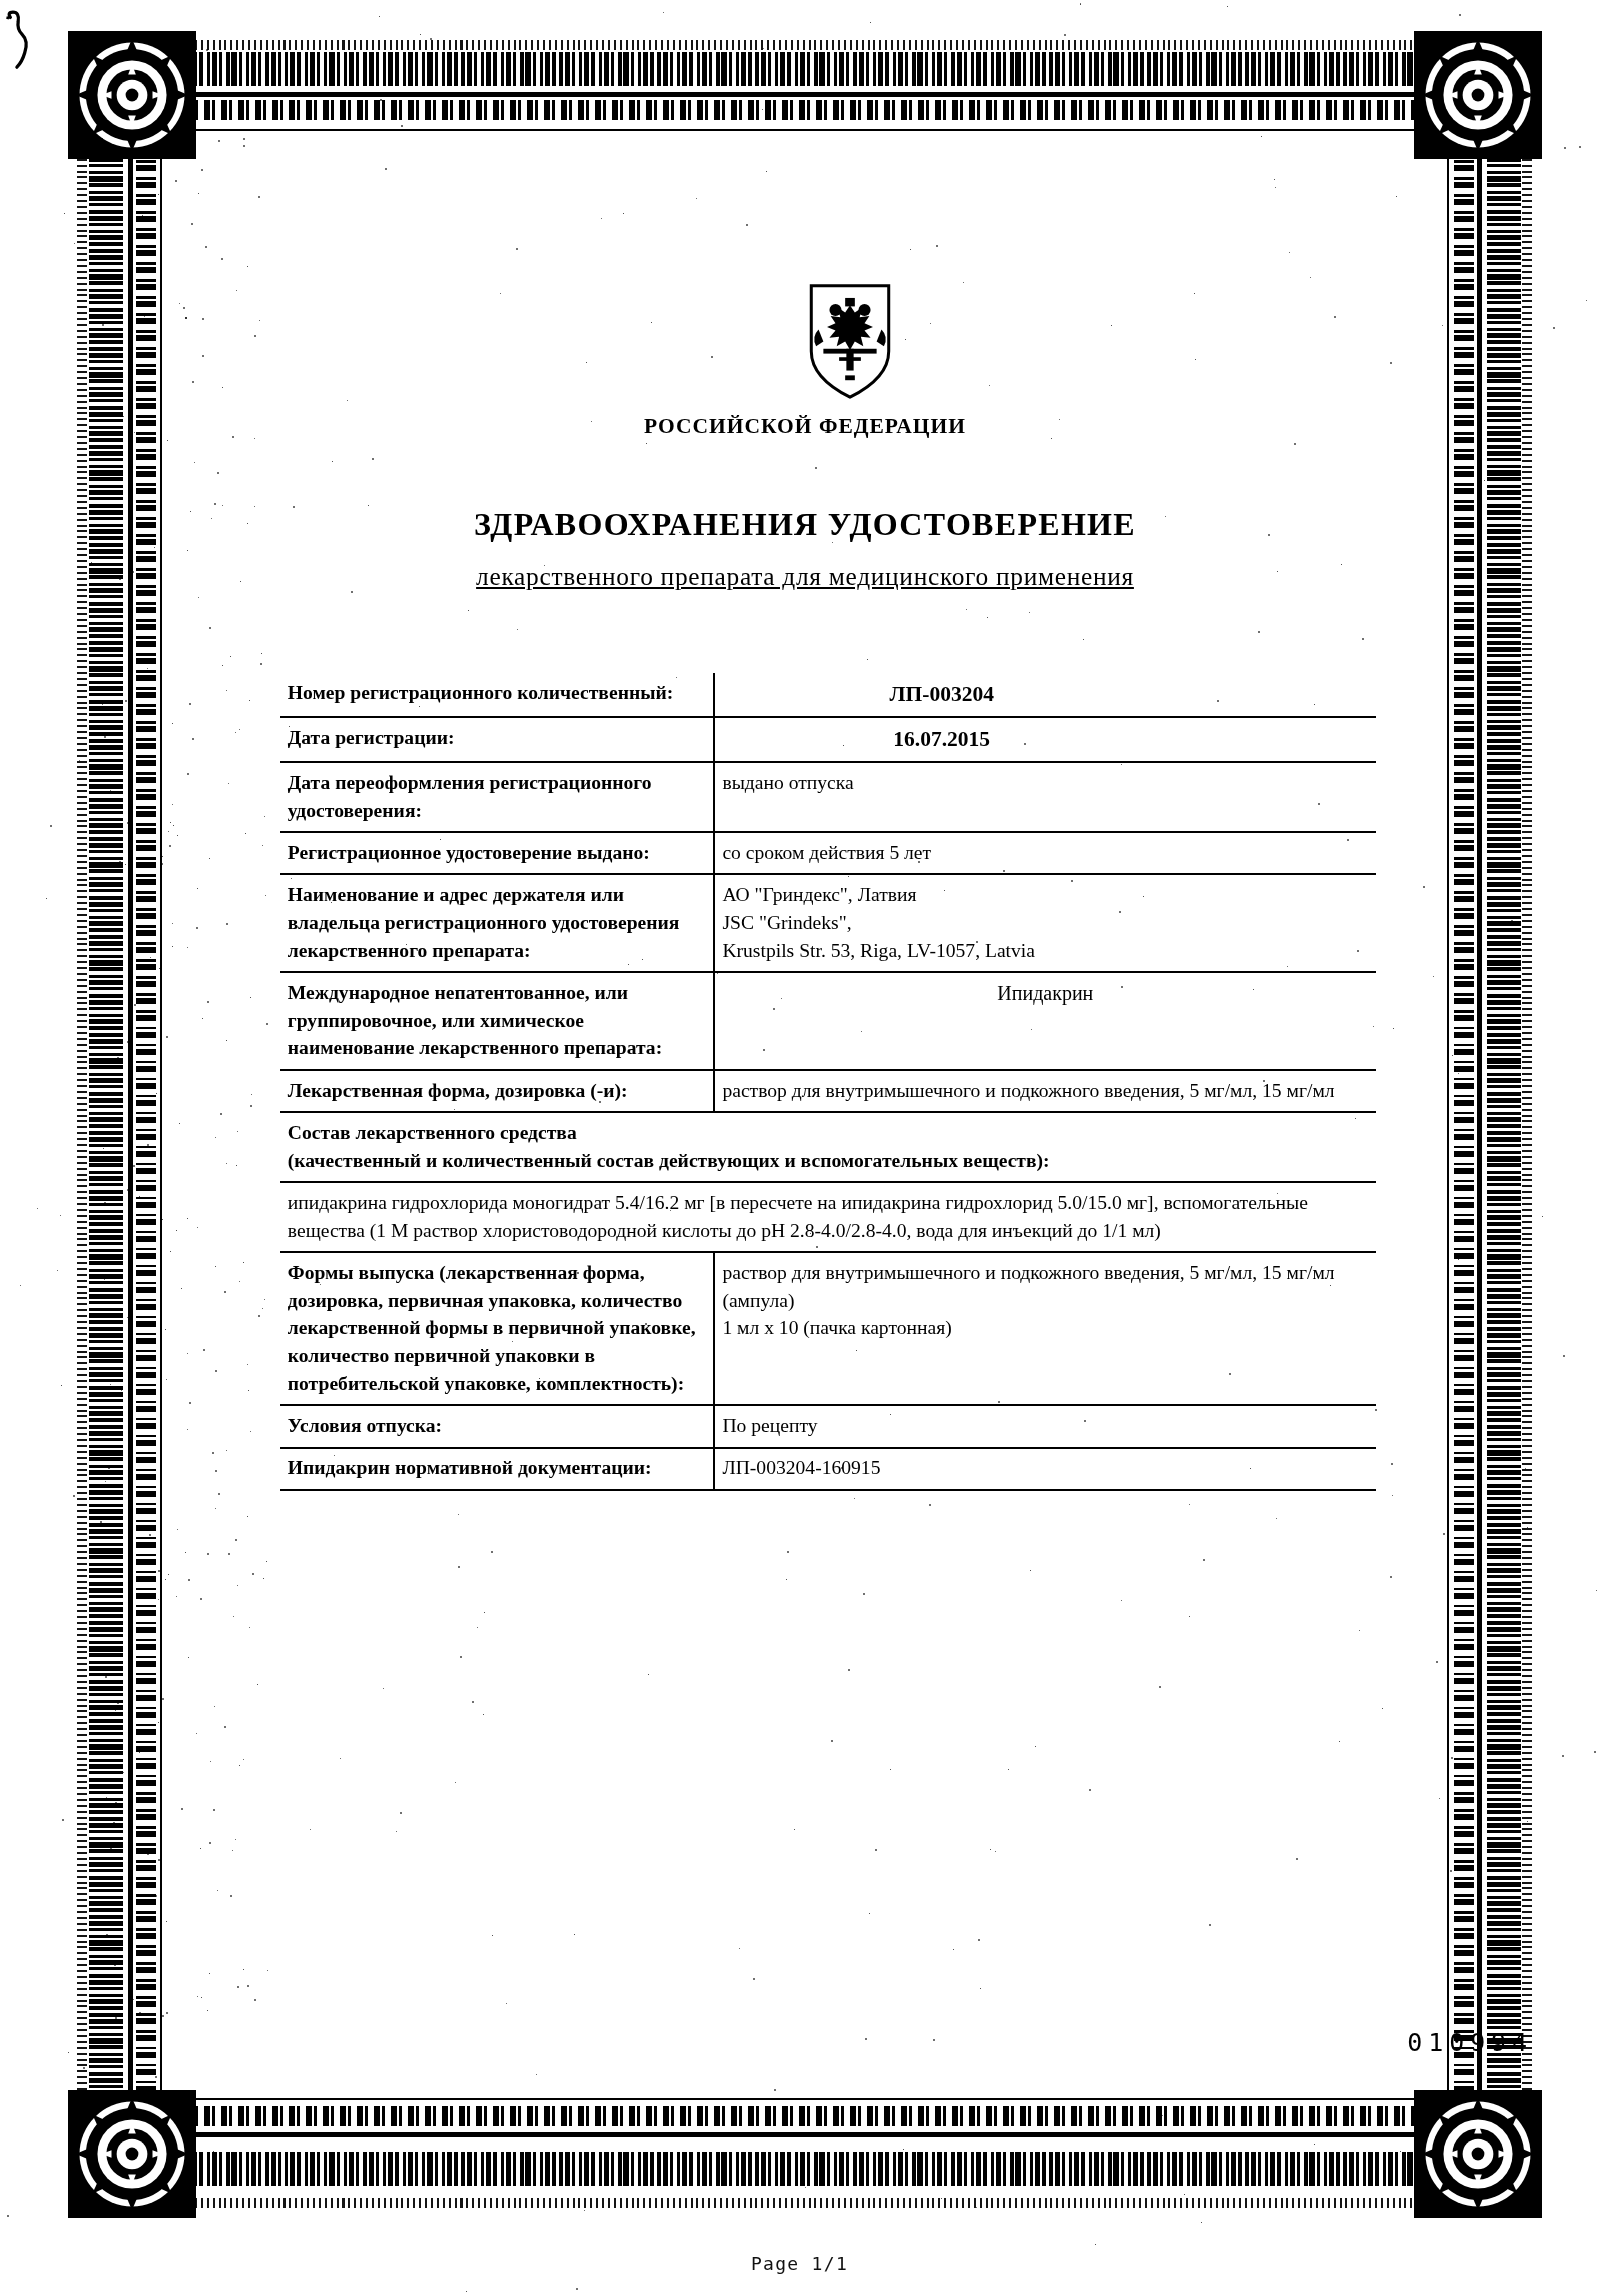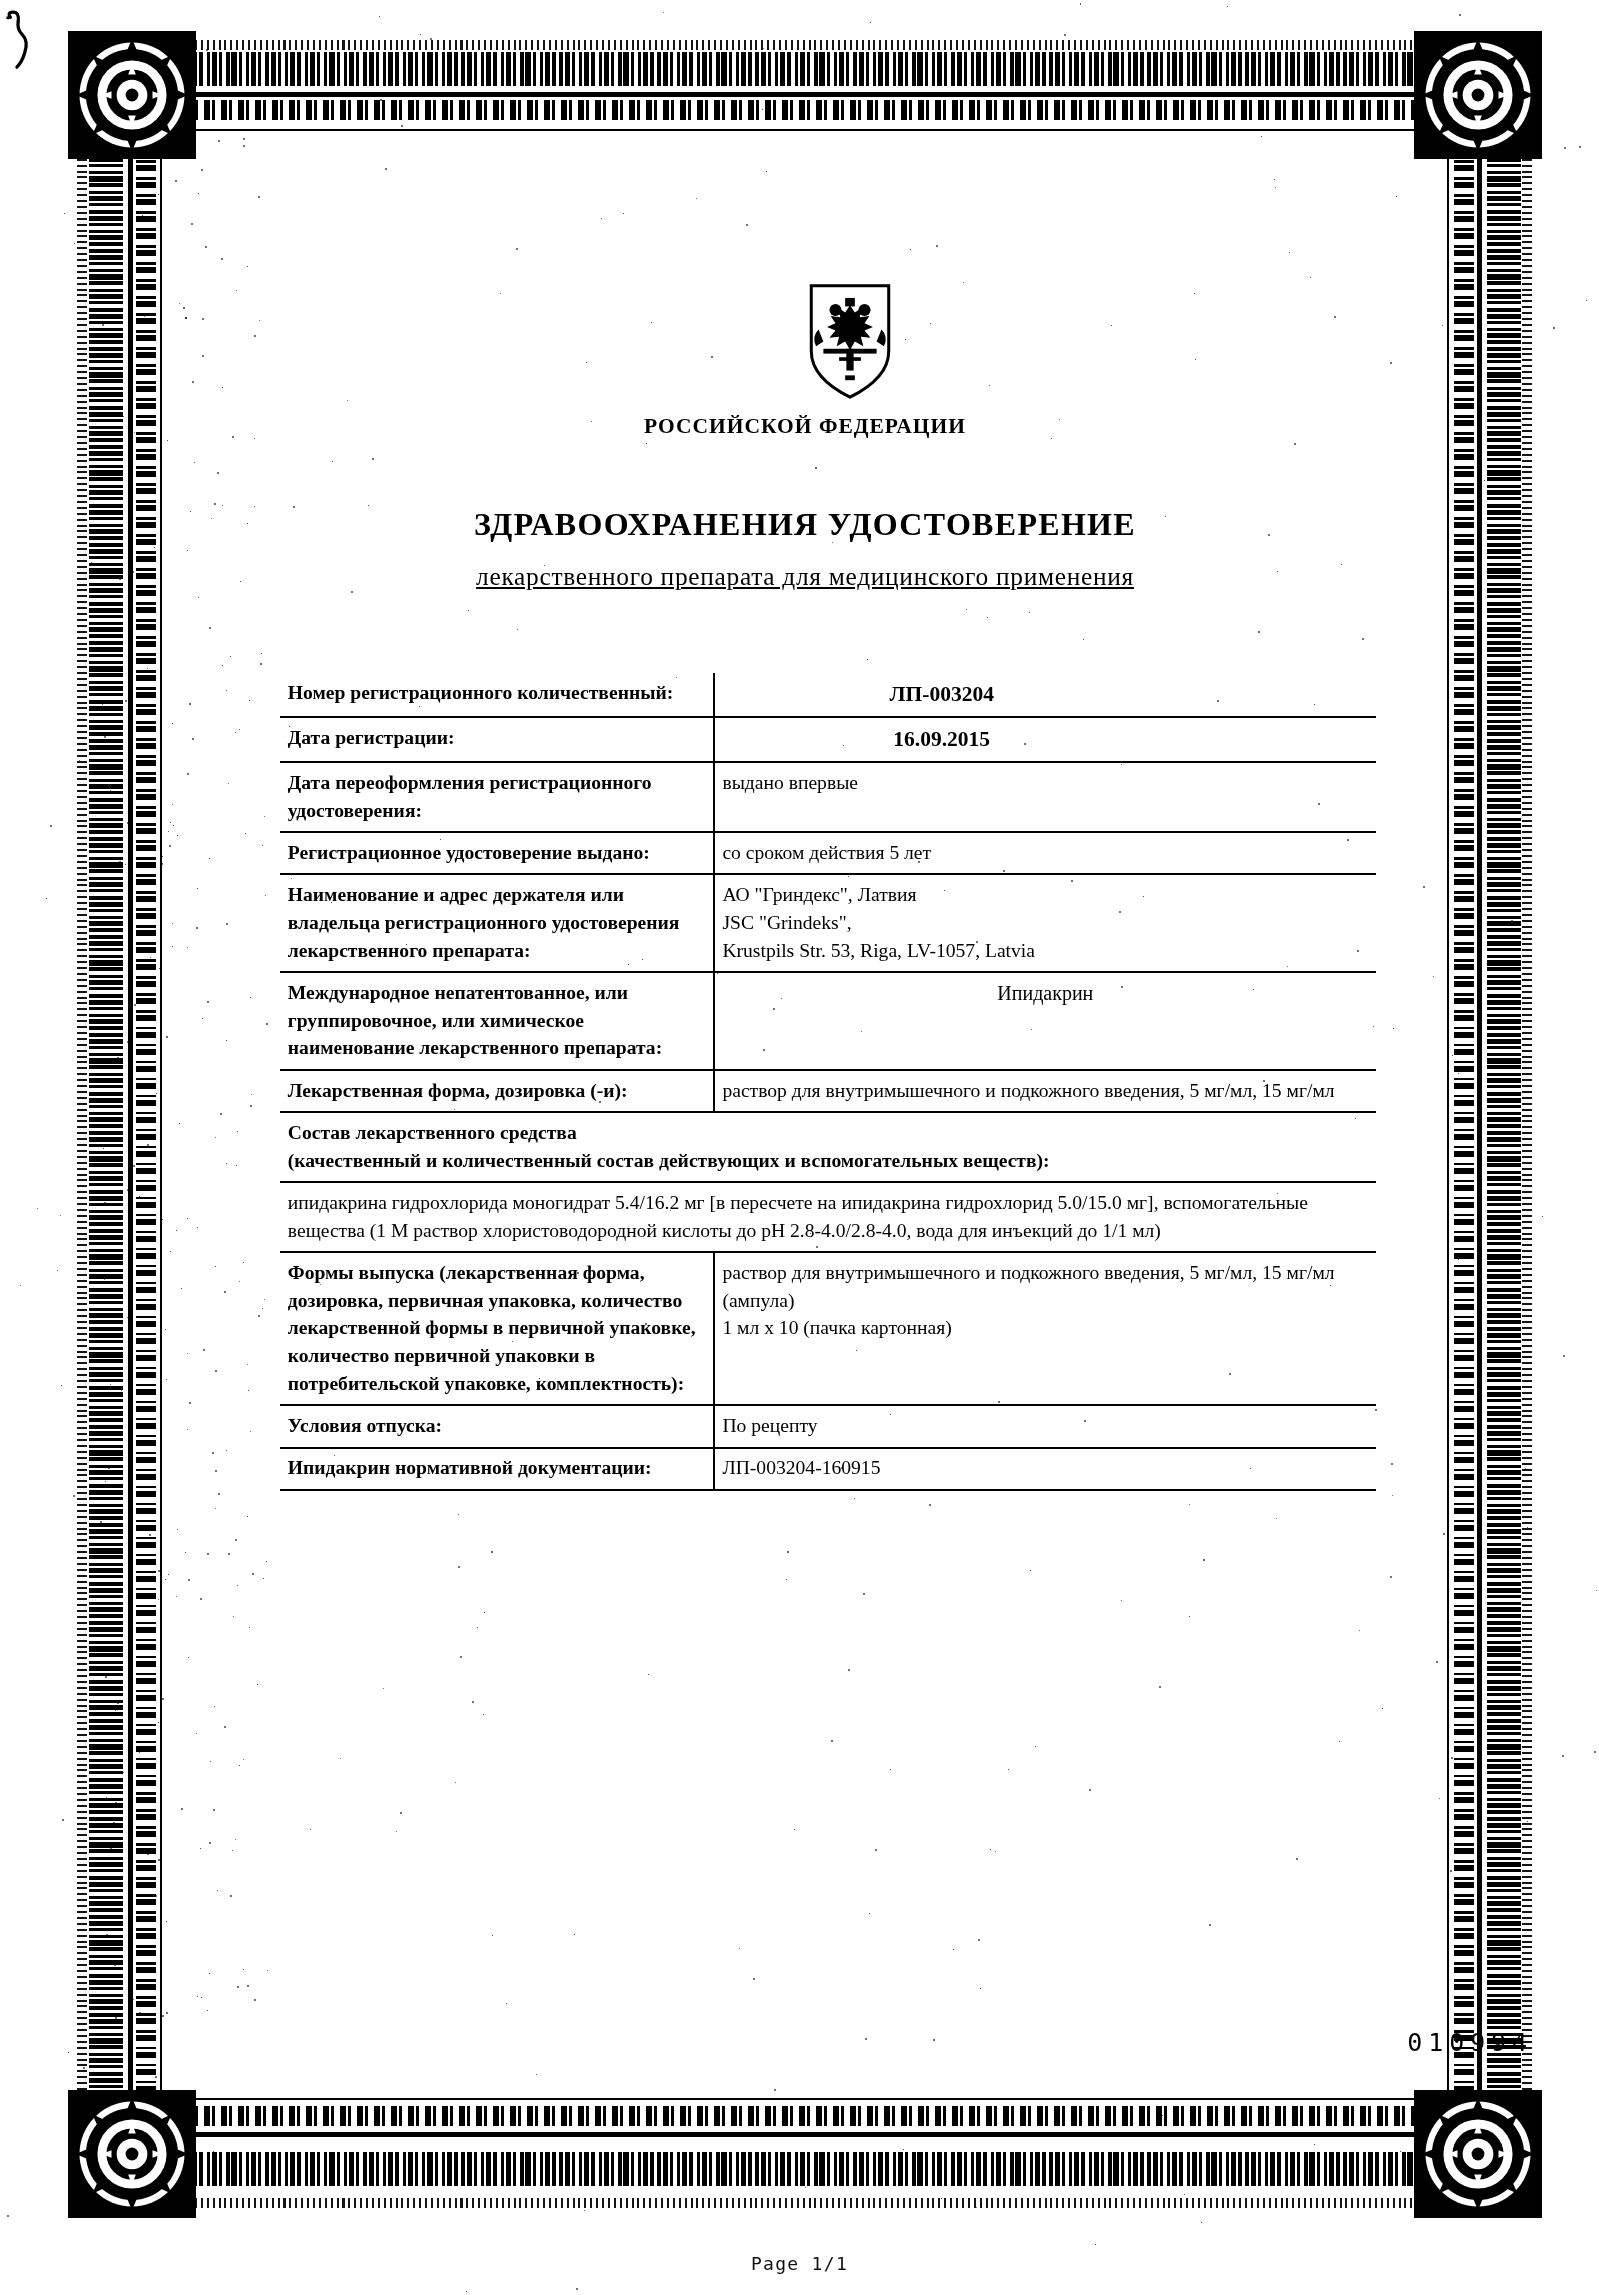--- a/index.html
+++ b/index.html
@@ -315,25 +315,25 @@
 </div>
 
 <table class="tbl">
   <tbody>
       <tr>
         <td class="lbl">Номер регистрационного количественный:</td>
         <td class="val num">ЛП-003204</td>
       </tr>
       <tr>
         <td class="lbl">Дата регистрации:</td>
-        <td class="val num">16.09.2015</td>
+        <td class="val num">16.07.2015</td>
       </tr>
       <tr>
         <td class="lbl">Дата переоформления регистрационного удостоверения:</td>
-        <td class="val">выдано впервые</td>
+        <td class="val">выдано отпуска</td>
       </tr>
       <tr>
         <td class="lbl">Регистрационное удостоверение выдано:</td>
         <td class="val">со сроком действия 5 лет</td>
       </tr>
       <tr>
         <td class="lbl">Наименование и адрес держателя или владельца регистрационного удостоверения лекарственного препарата:</td>
         <td class="val">АО "Гриндекс", Латвия<br>JSC "Grindeks",<br>Krustpils Str. 53, Riga, LV-1057, Latvia</td>
       </tr>
       <tr>

